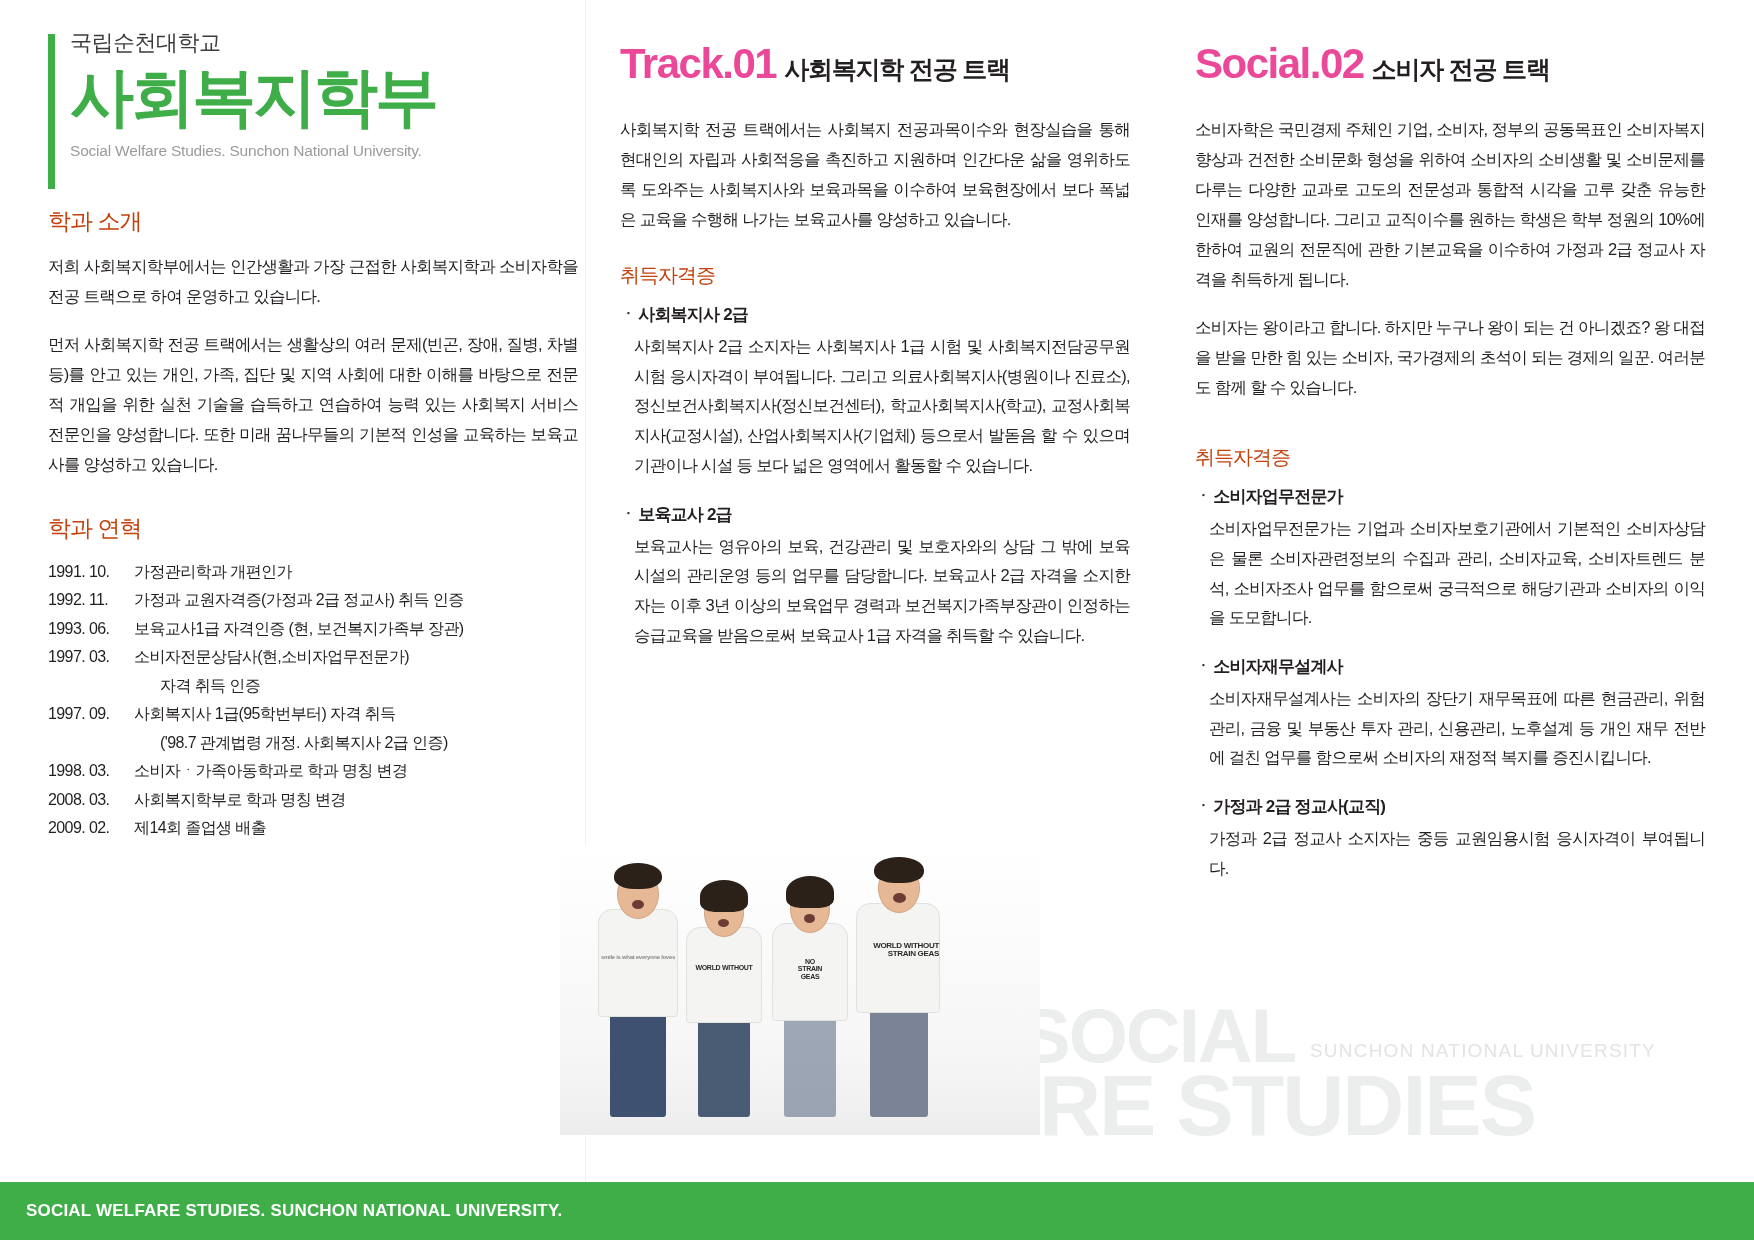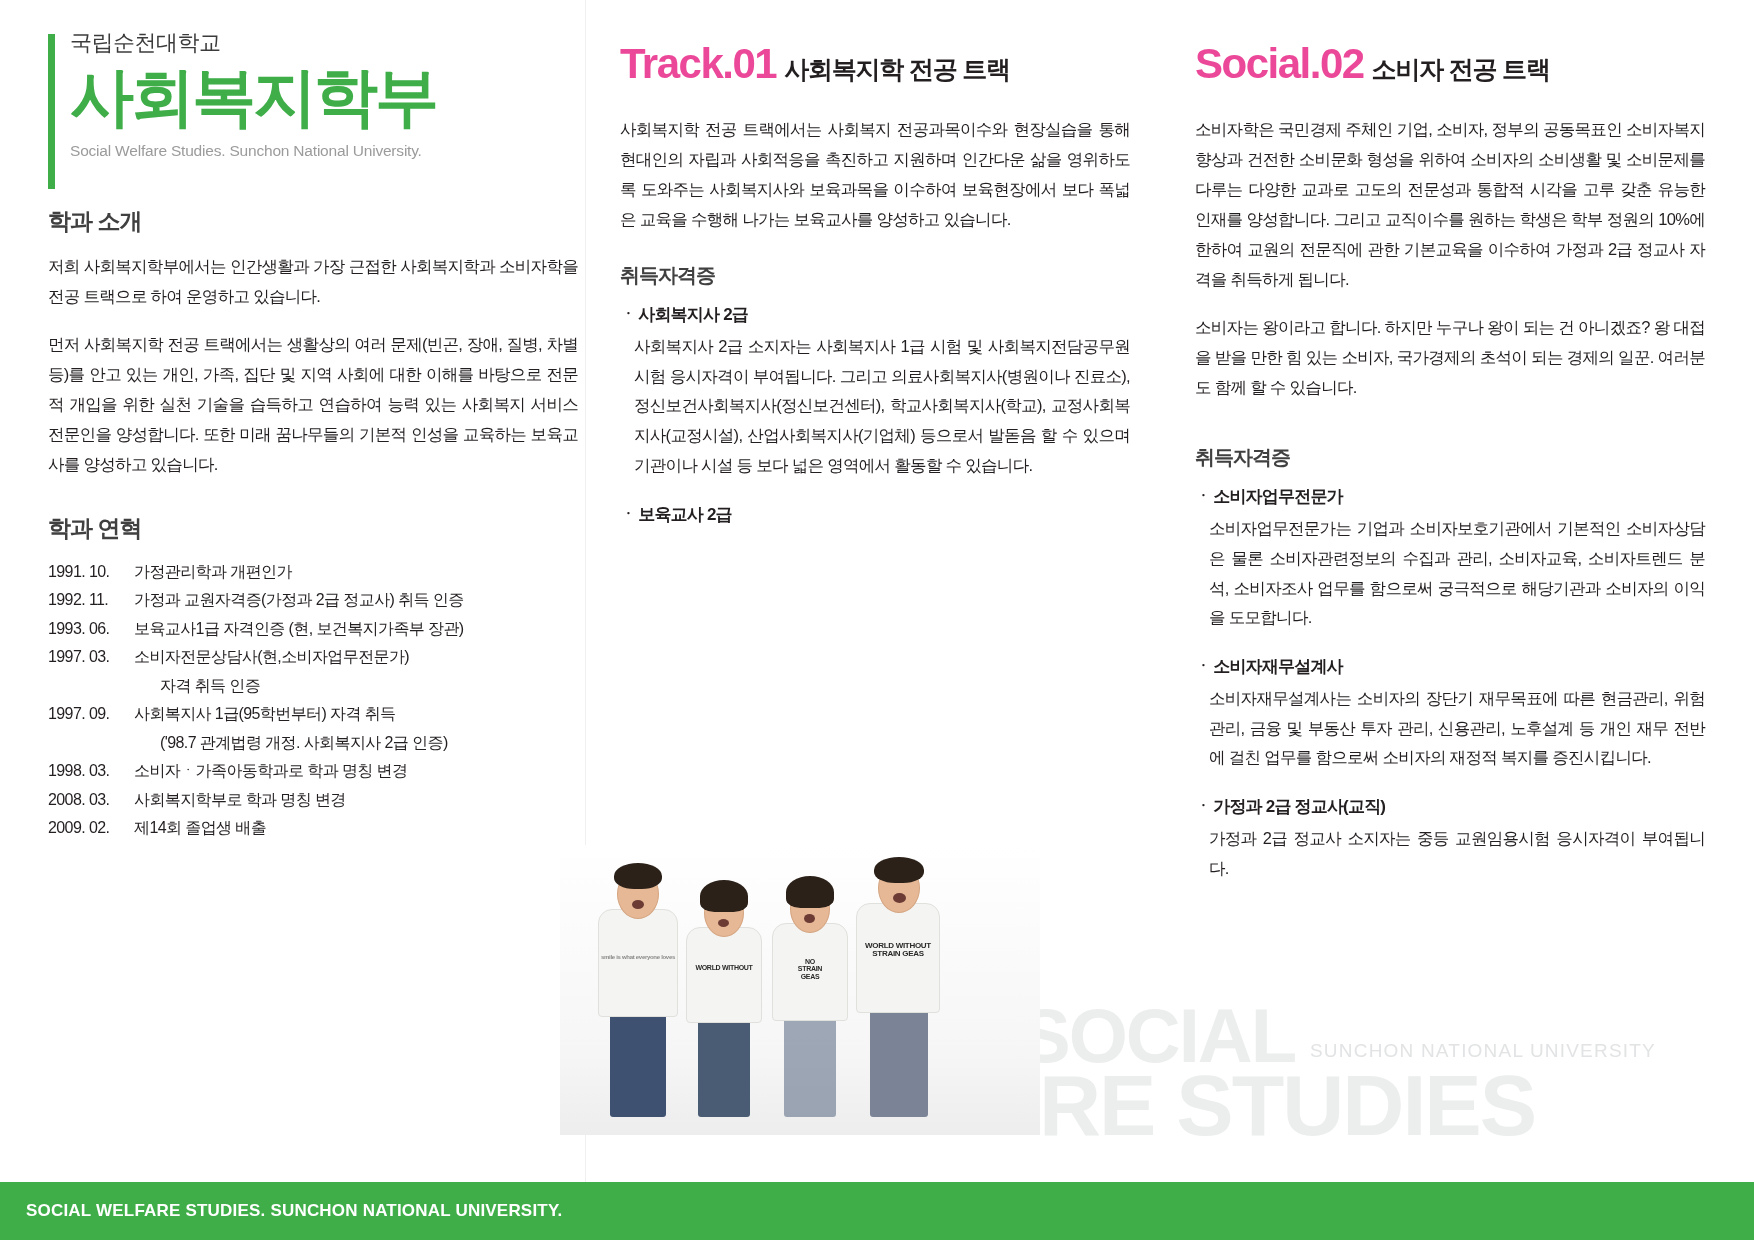--- a/index.html
+++ b/index.html
@@ -54,23 +54,23 @@
   }
   .logo-en {
     font-size: 15.5px;
     color: #9b9b9b;
     letter-spacing: -0.2px;
     margin-top: 8px;
   }
 
   
   .sec-title {
-    color: #404040;
+    color: #c2410c;
     font-size: 23px;
-    font-weight: bold;
+    font-weight: normal;
     letter-spacing: -1px;
     margin-bottom: 14px;
   }
   .sec-title.small {
     font-size: 20px;
   }
 
   
   p.body {
     font-size: 16.5px;
@@ -319,20 +319,21 @@
 
     <div style="margin-top:28px;">
       <div class="sec-title small">취득자격증</div>
       <div class="cert-block">
         <div class="cert-item">
           <div class="cert-name">사회복지사 2급</div>
           <div class="cert-desc">사회복지사 2급 소지자는 사회복지사 1급 시험 및 사회복지전담공무원 시험 응시자격이 부여됩니다. 그리고 의료사회복지사(병원이나 진료소), 정신보건사회복지사(정신보건센터), 학교사회복지사(학교), 교정사회복지사(교정시설), 산업사회복지사(기업체) 등으로서 발돋음 할 수 있으며 기관이나 시설 등 보다 넓은 영역에서 활동할 수 있습니다.</div>
         </div>
         <div class="cert-item">
           <div class="cert-name">보육교사 2급</div>
+          <div class="cert-desc">보육교사는 영유아의 보육, 건강관리 및 보호자와의 상담 그 밖에 보육시설의 관리운영 등의 업무를 담당합니다. 보육교사 2급 자격을 소지한 자는 이후 3년 이상의 보육업무 경력과 보건복지가족부장관이 인정하는 승급교육을 받음으로써 보육교사 1급 자격을 취득할 수 있습니다.</div>
         </div>
       </div>
     </div>
   </div>
 
   <div class="col col-right">
     <div class="track-head">
       <span class="track-no">Social.02</span>
       <span class="track-label">소비자 전공 트랙</span>
     </div>
@@ -394,21 +395,21 @@
 GEAS</div>
       </div>
       <div class="fig-head" style="left:26px; bottom:184px; width:40px; height:48px;"></div>
       <div class="fig-hair" style="left:22px; bottom:209px; width:48px; height:32px; border-radius:50% 50% 30% 30%;"></div>
       <div class="fig-mouth" style="left:40px; bottom:194px; width:11px; height:9px;"></div>
     </div>
 
     <div class="figure" style="left:288px; width:100px; height:278px;">
       <div class="fig-legs" style="left:22px; bottom:0; width:58px; height:116px; background:#7a8496;"></div>
       <div class="fig-body" style="left:8px; bottom:104px; width:84px; height:110px;">
-        <div class="shirt-text" style="top:38px; font-size:8px;">WORLD WITHOUT STRAIN GEAS</div>
+        <div class="shirt-text" style="top:38px; font-size:8px;text-align:right;">WORLD WITHOUT STRAIN GEAS</div>
       </div>
       <div class="fig-head" style="left:30px; bottom:204px; width:42px; height:50px;"></div>
       <div class="fig-hair" style="left:26px; bottom:234px; width:50px; height:26px;"></div>
       <div class="fig-mouth" style="left:45px; bottom:214px; width:13px; height:10px;"></div>
     </div>
   </div>
 
   <div class="footer">
     <div class="footer-text">SOCIAL WELFARE STUDIES. SUNCHON NATIONAL UNIVERSITY.</div>
   </div>

